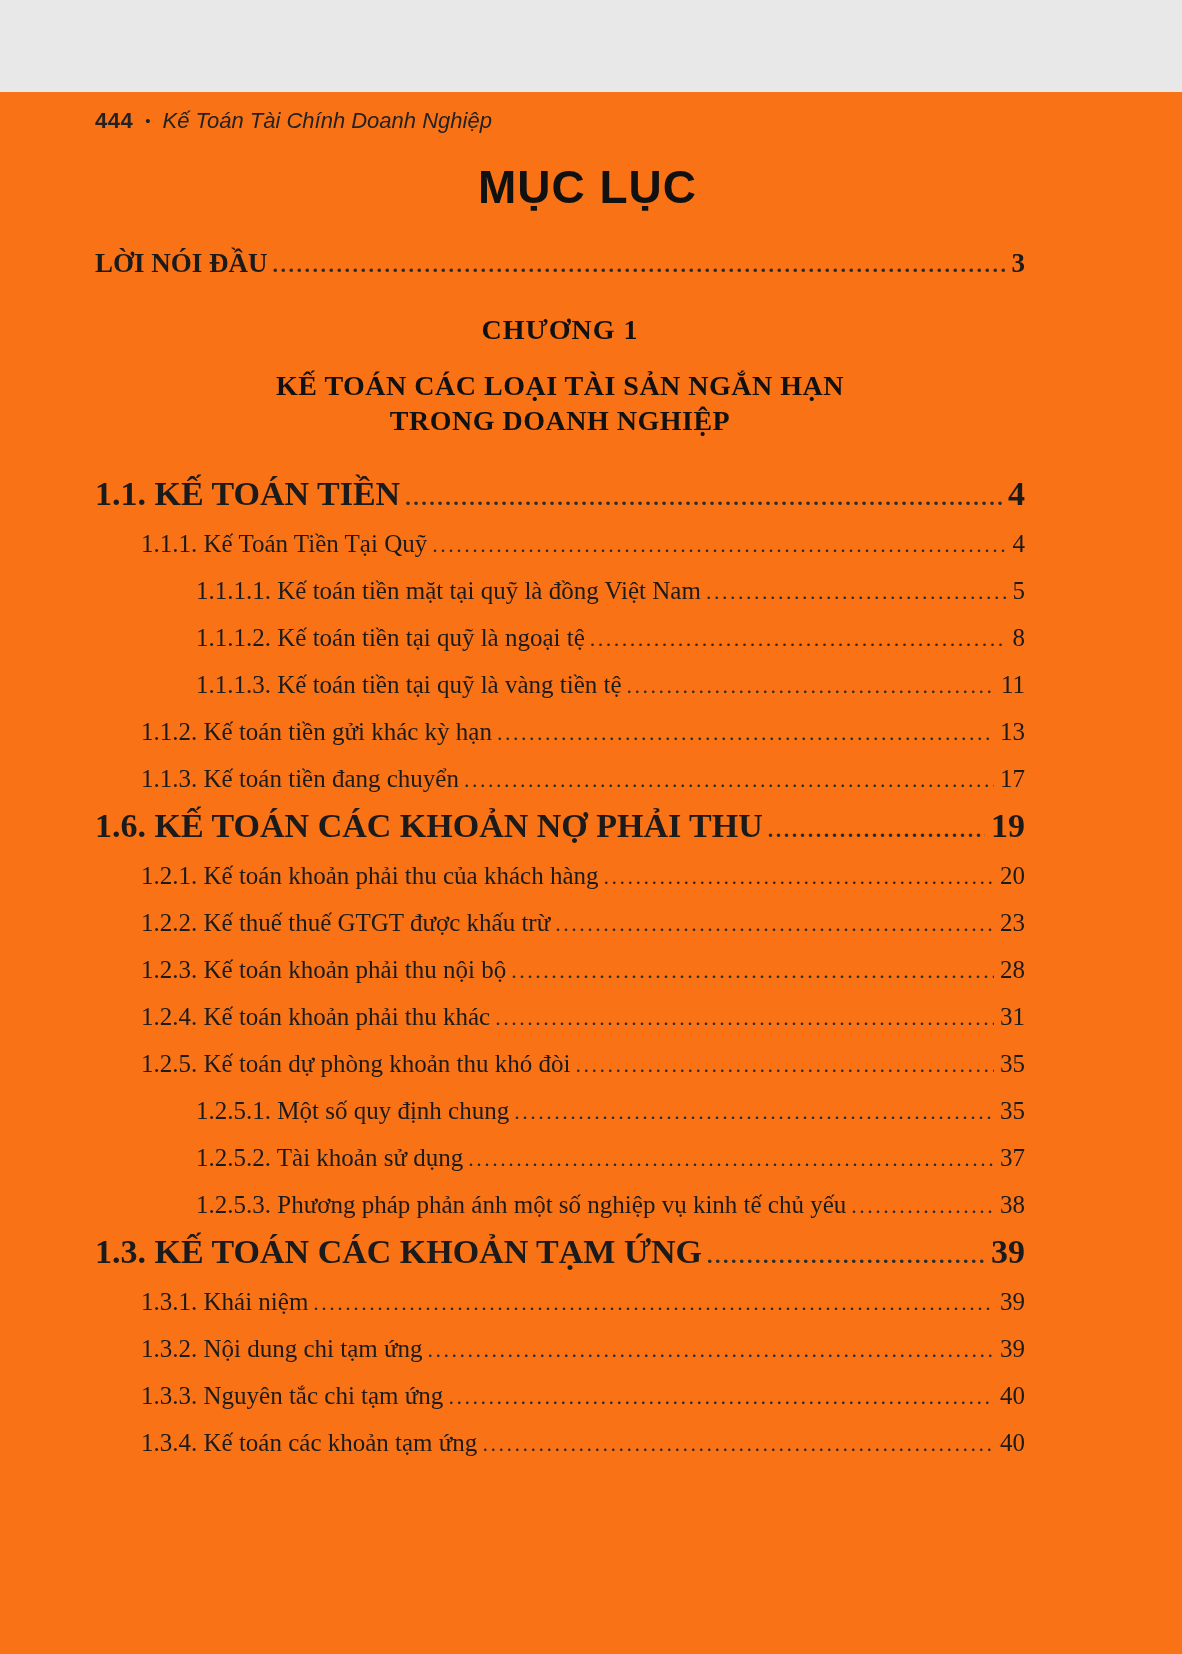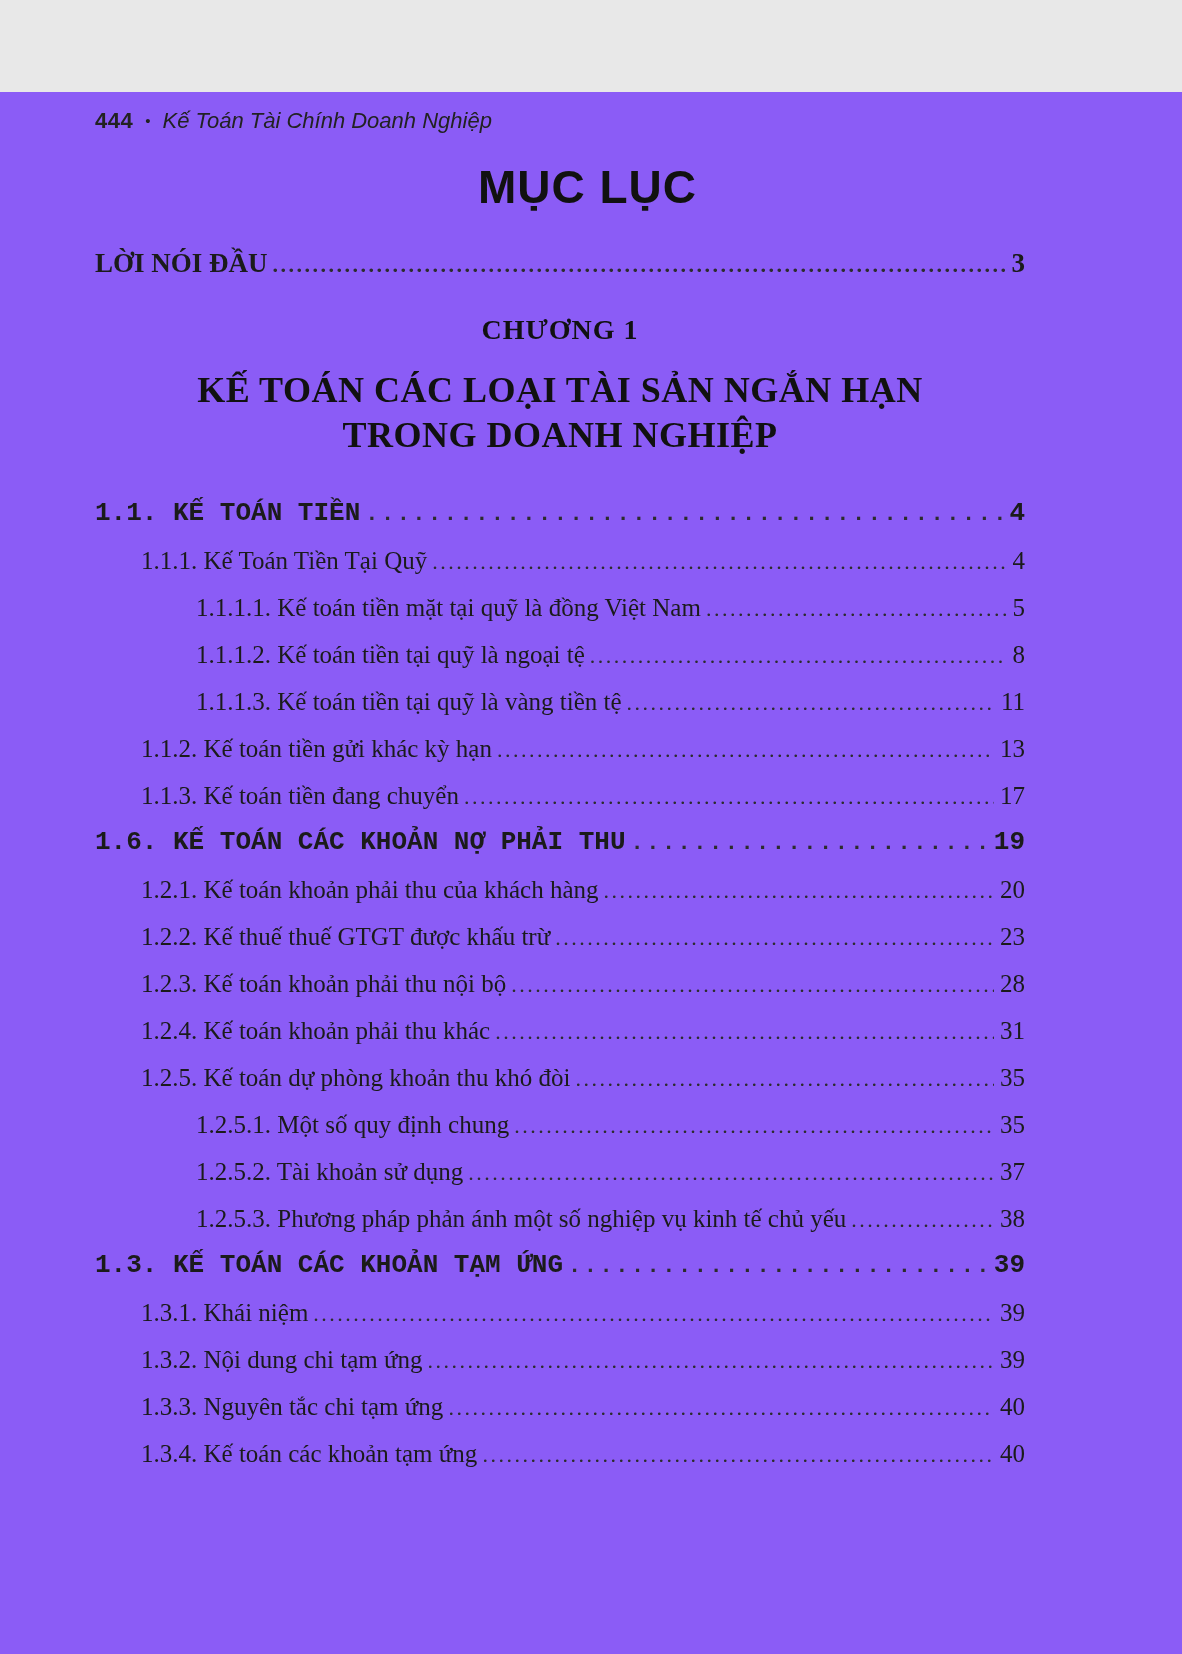--- a/index.html
+++ b/index.html
@@ -1,20 +1,20 @@
 <!DOCTYPE html>
 <html><head>
 <meta charset="utf-8">
 <style>
   html, body { margin: 0; padding: 0; background: #ffffff; }
   .page {
     position: relative;
     width: 1182px;
     height: 1654px;
-    background: #8b5cf6;
+    background: #f97316;
     font-family: "Liberation Serif", serif;
     color: #1b1b1b;
     overflow: hidden;
   }
   .top-band {
     width: 100%;
     height: 92px;
     background: #e8e8e8;
   }
   .running-header {
@@ -58,37 +58,37 @@
   }
   .toc-row .dots::after {
     content: "....................................................................................................................................................................................................................................................................";
     letter-spacing: 2.5px;
     font-size: 22px;
     color: #2c2c2c;
   }
   .toc-row .pg { white-space: nowrap; padding-left: 6px; }
 
   .front-row { font-weight: bold; font-size: 27px; margin-bottom: 17px; }
-  .lvl1 { font-weight: bold; font-size: 26px; font-family: Liberation Mono, monospace; }
+  .lvl1 { font-weight: bold; font-size: 34px; }
   .lvl2 .lbl { padding-left: 46px; }
   .lvl3 .lbl { padding-left: 101px; }
 
   .chapter-heading {
     text-align: center;
     font-weight: bold;
     color: #111111;
     margin: 34px 0 40px 0;
   }
   .chapter-heading .ch-num {
     font-size: 28px;
     letter-spacing: 1px;
     margin-bottom: 22px;
   }
   .chapter-heading .ch-title {
-    font-size: 36px;
+    font-size: 28px;
     letter-spacing: 0.5px;
     line-height: 1.25;
     text-align: center;
   }
 </style>
 </head>
 <body>
 
 <div class="page">
 

